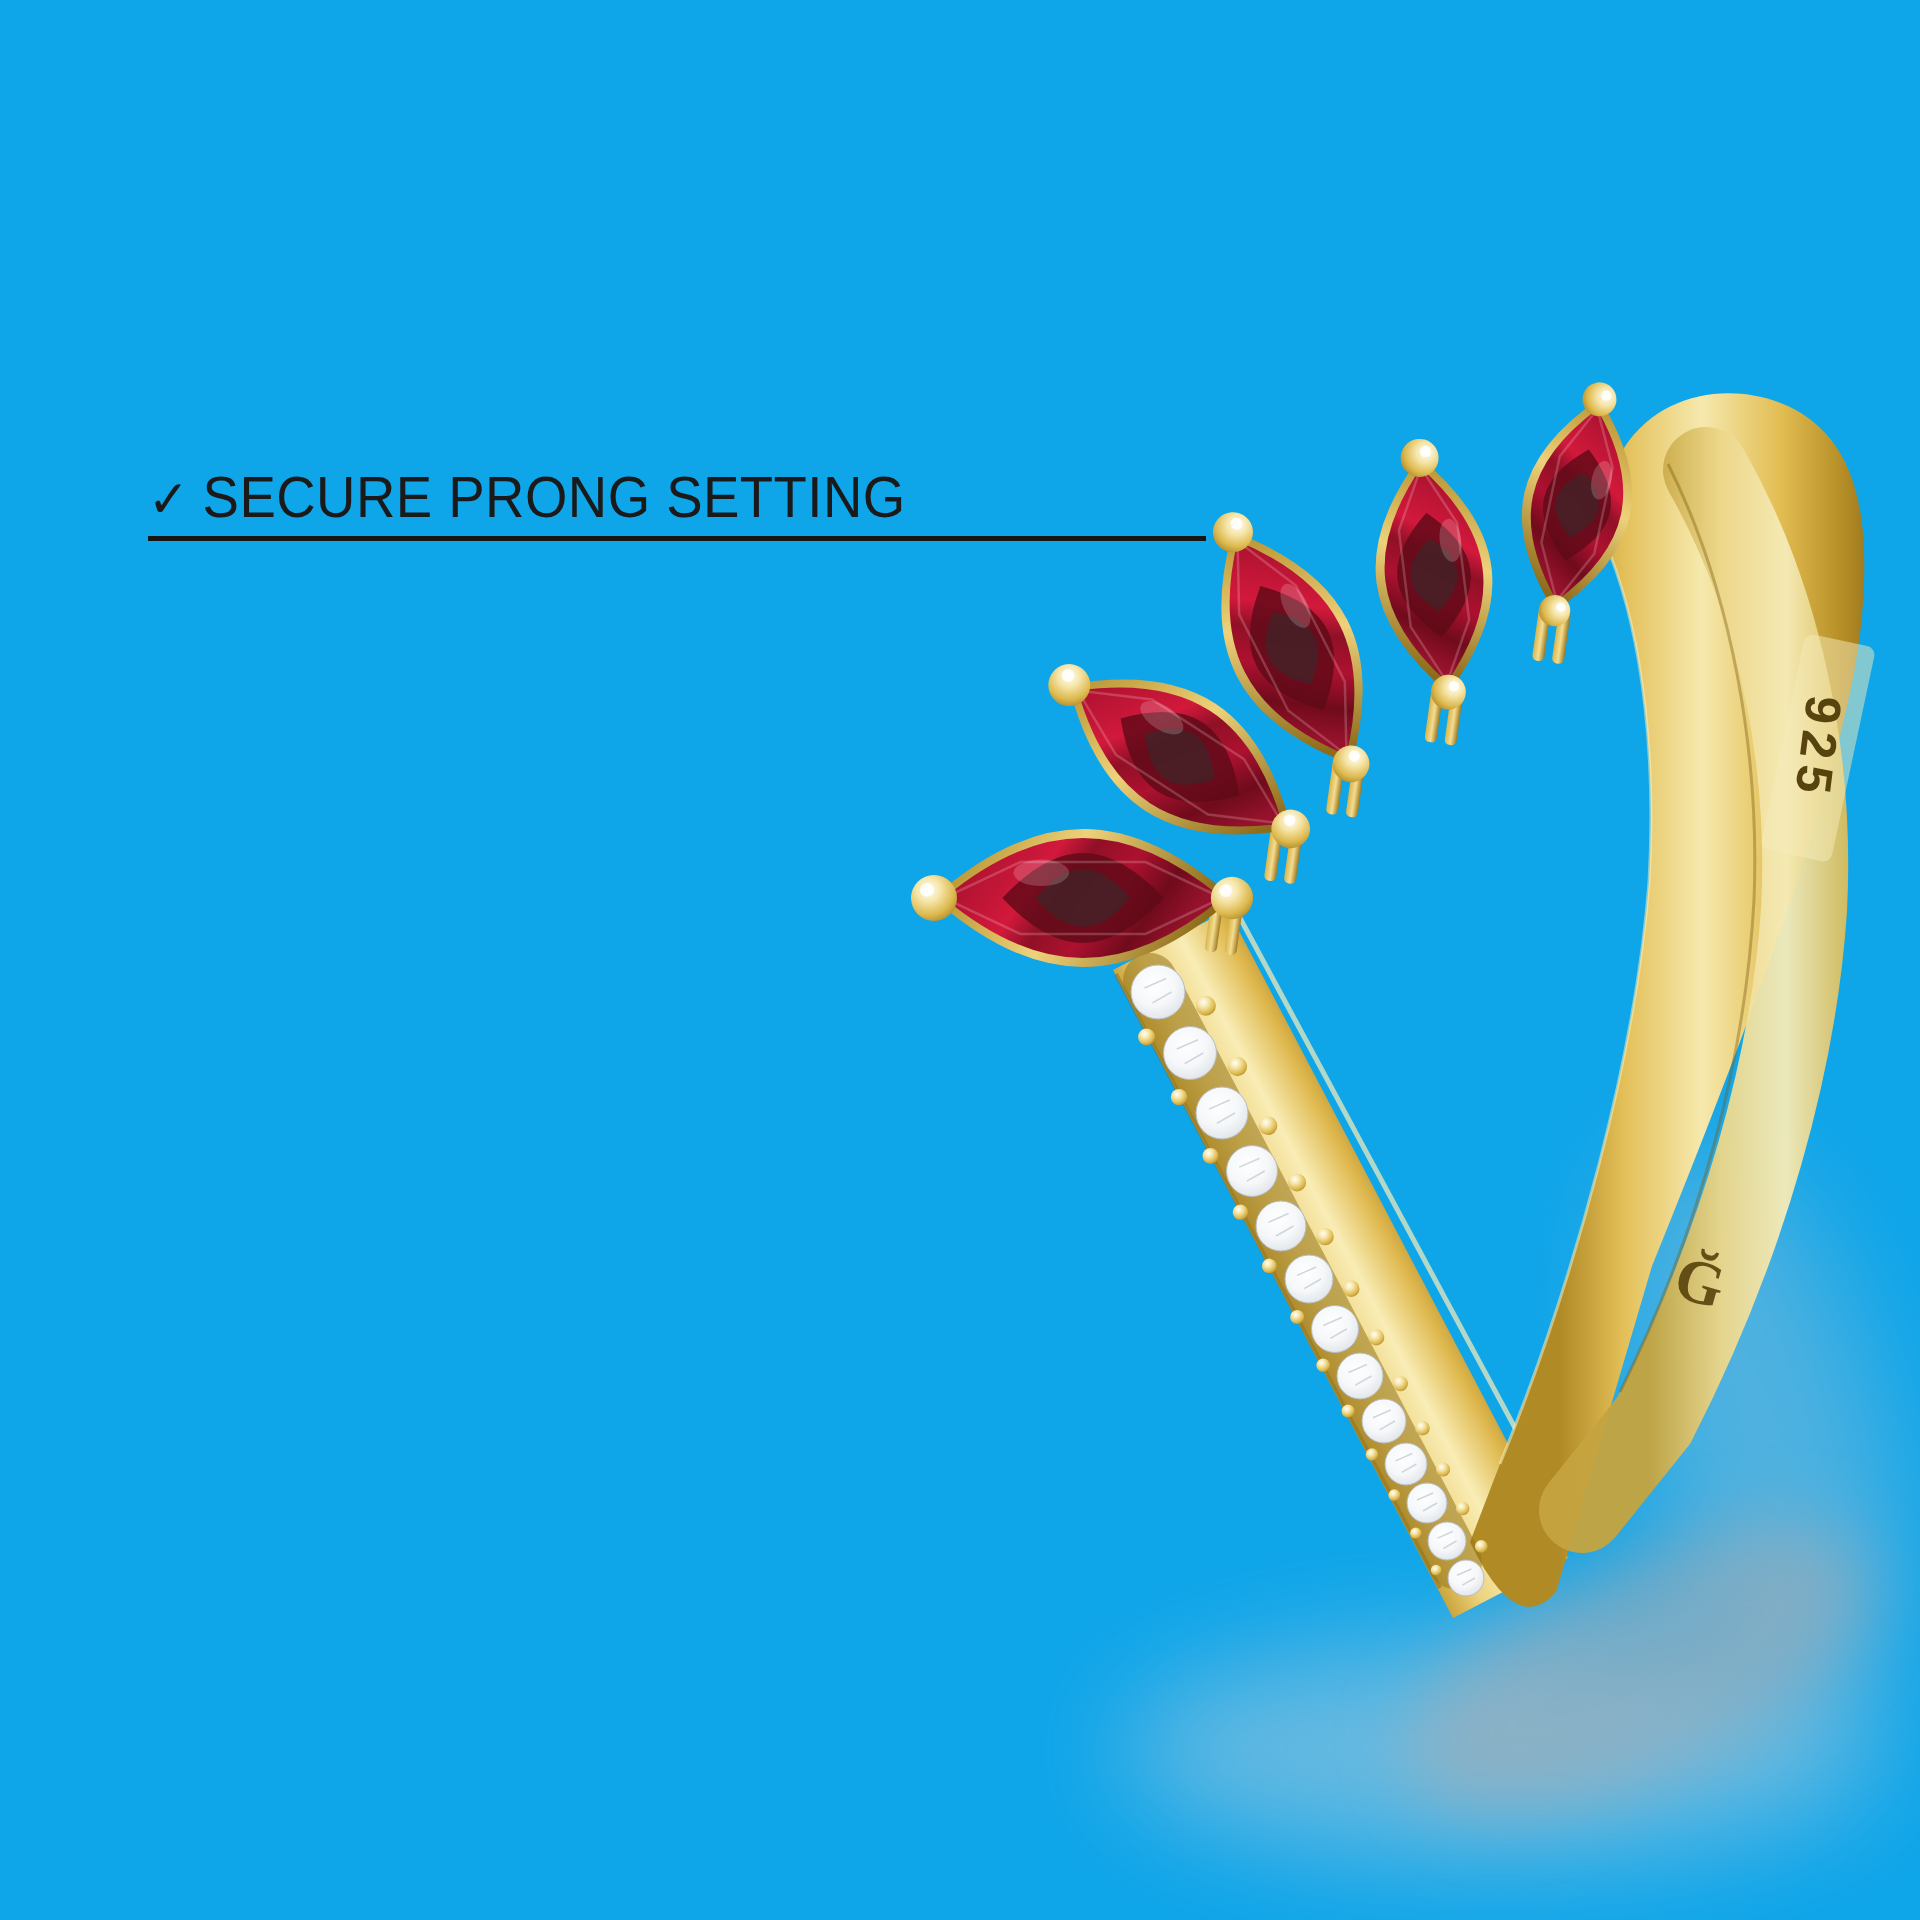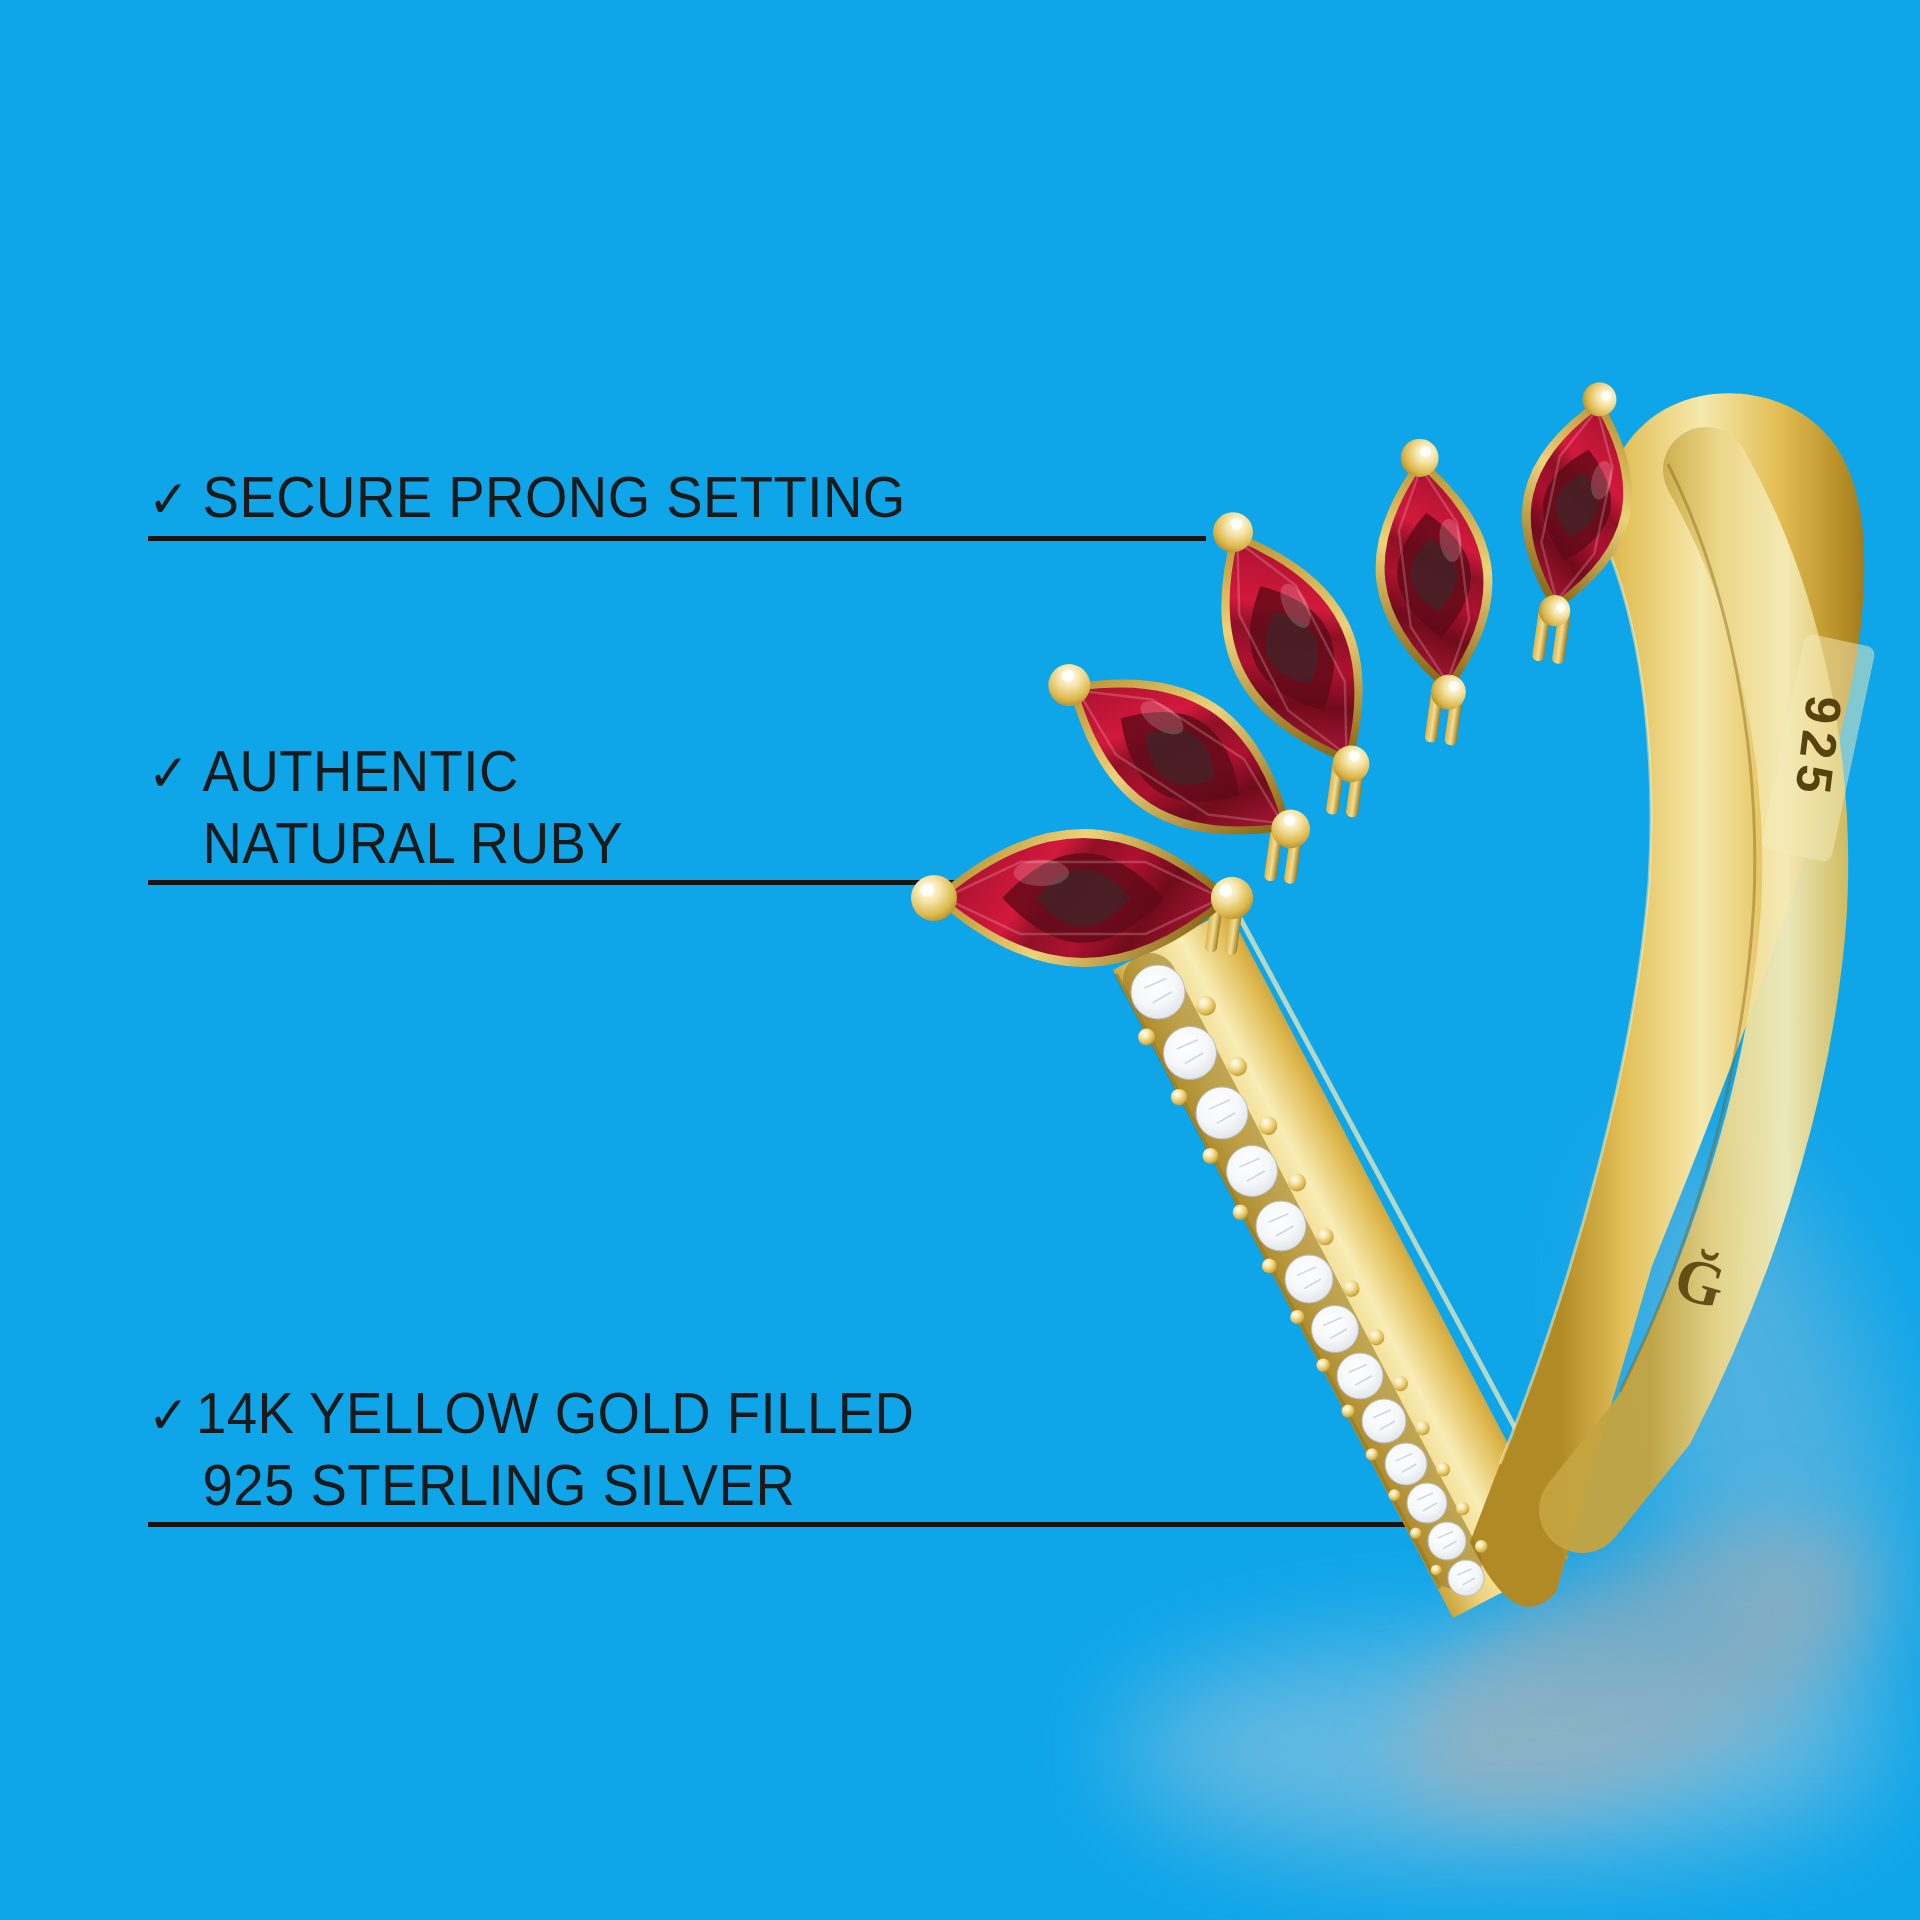--- a/index.html
+++ b/index.html
@@ -21,30 +21,22 @@
 </style>
 </head>
 <body>
 
 <div class="stage">
 
   <div class="callout c1">
     <p><span class="check">✓</span><span>SECURE PRONG SETTING</span></p>
   </div>
 
-  <div class="callout c2">
-    <p><span class="check">✓</span><span>AUTHENTIC</span></p>
-    <p class="cont">NATURAL RUBY</p>
-  </div>
-
-
-  <div class="callout c4">
-    <p><span class="check">✓</span><span>14K YELLOW GOLD FILLED</span></p>
-    <p class="cont">925 STERLING SILVER</p>
-  </div>
+
+
 
   <svg class="ring" width="1920" height="1920" viewBox="0 0 1920 1920">
     <defs>
       <linearGradient id="gGoldL" gradientUnits="userSpaceOnUse" x1="1120" y1="1062" x2="1310" y2="962">
         <stop offset="0" stop-color="#8a6a1c"></stop>
           <stop offset=".14" stop-color="#c59d33"></stop>
         <stop offset=".32" stop-color="#edd27c"></stop>
           <stop offset=".52" stop-color="#f9edb6"></stop>
         <stop offset=".72" stop-color="#dfb94f"></stop>
           <stop offset=".9" stop-color="#a87f22"></stop>

